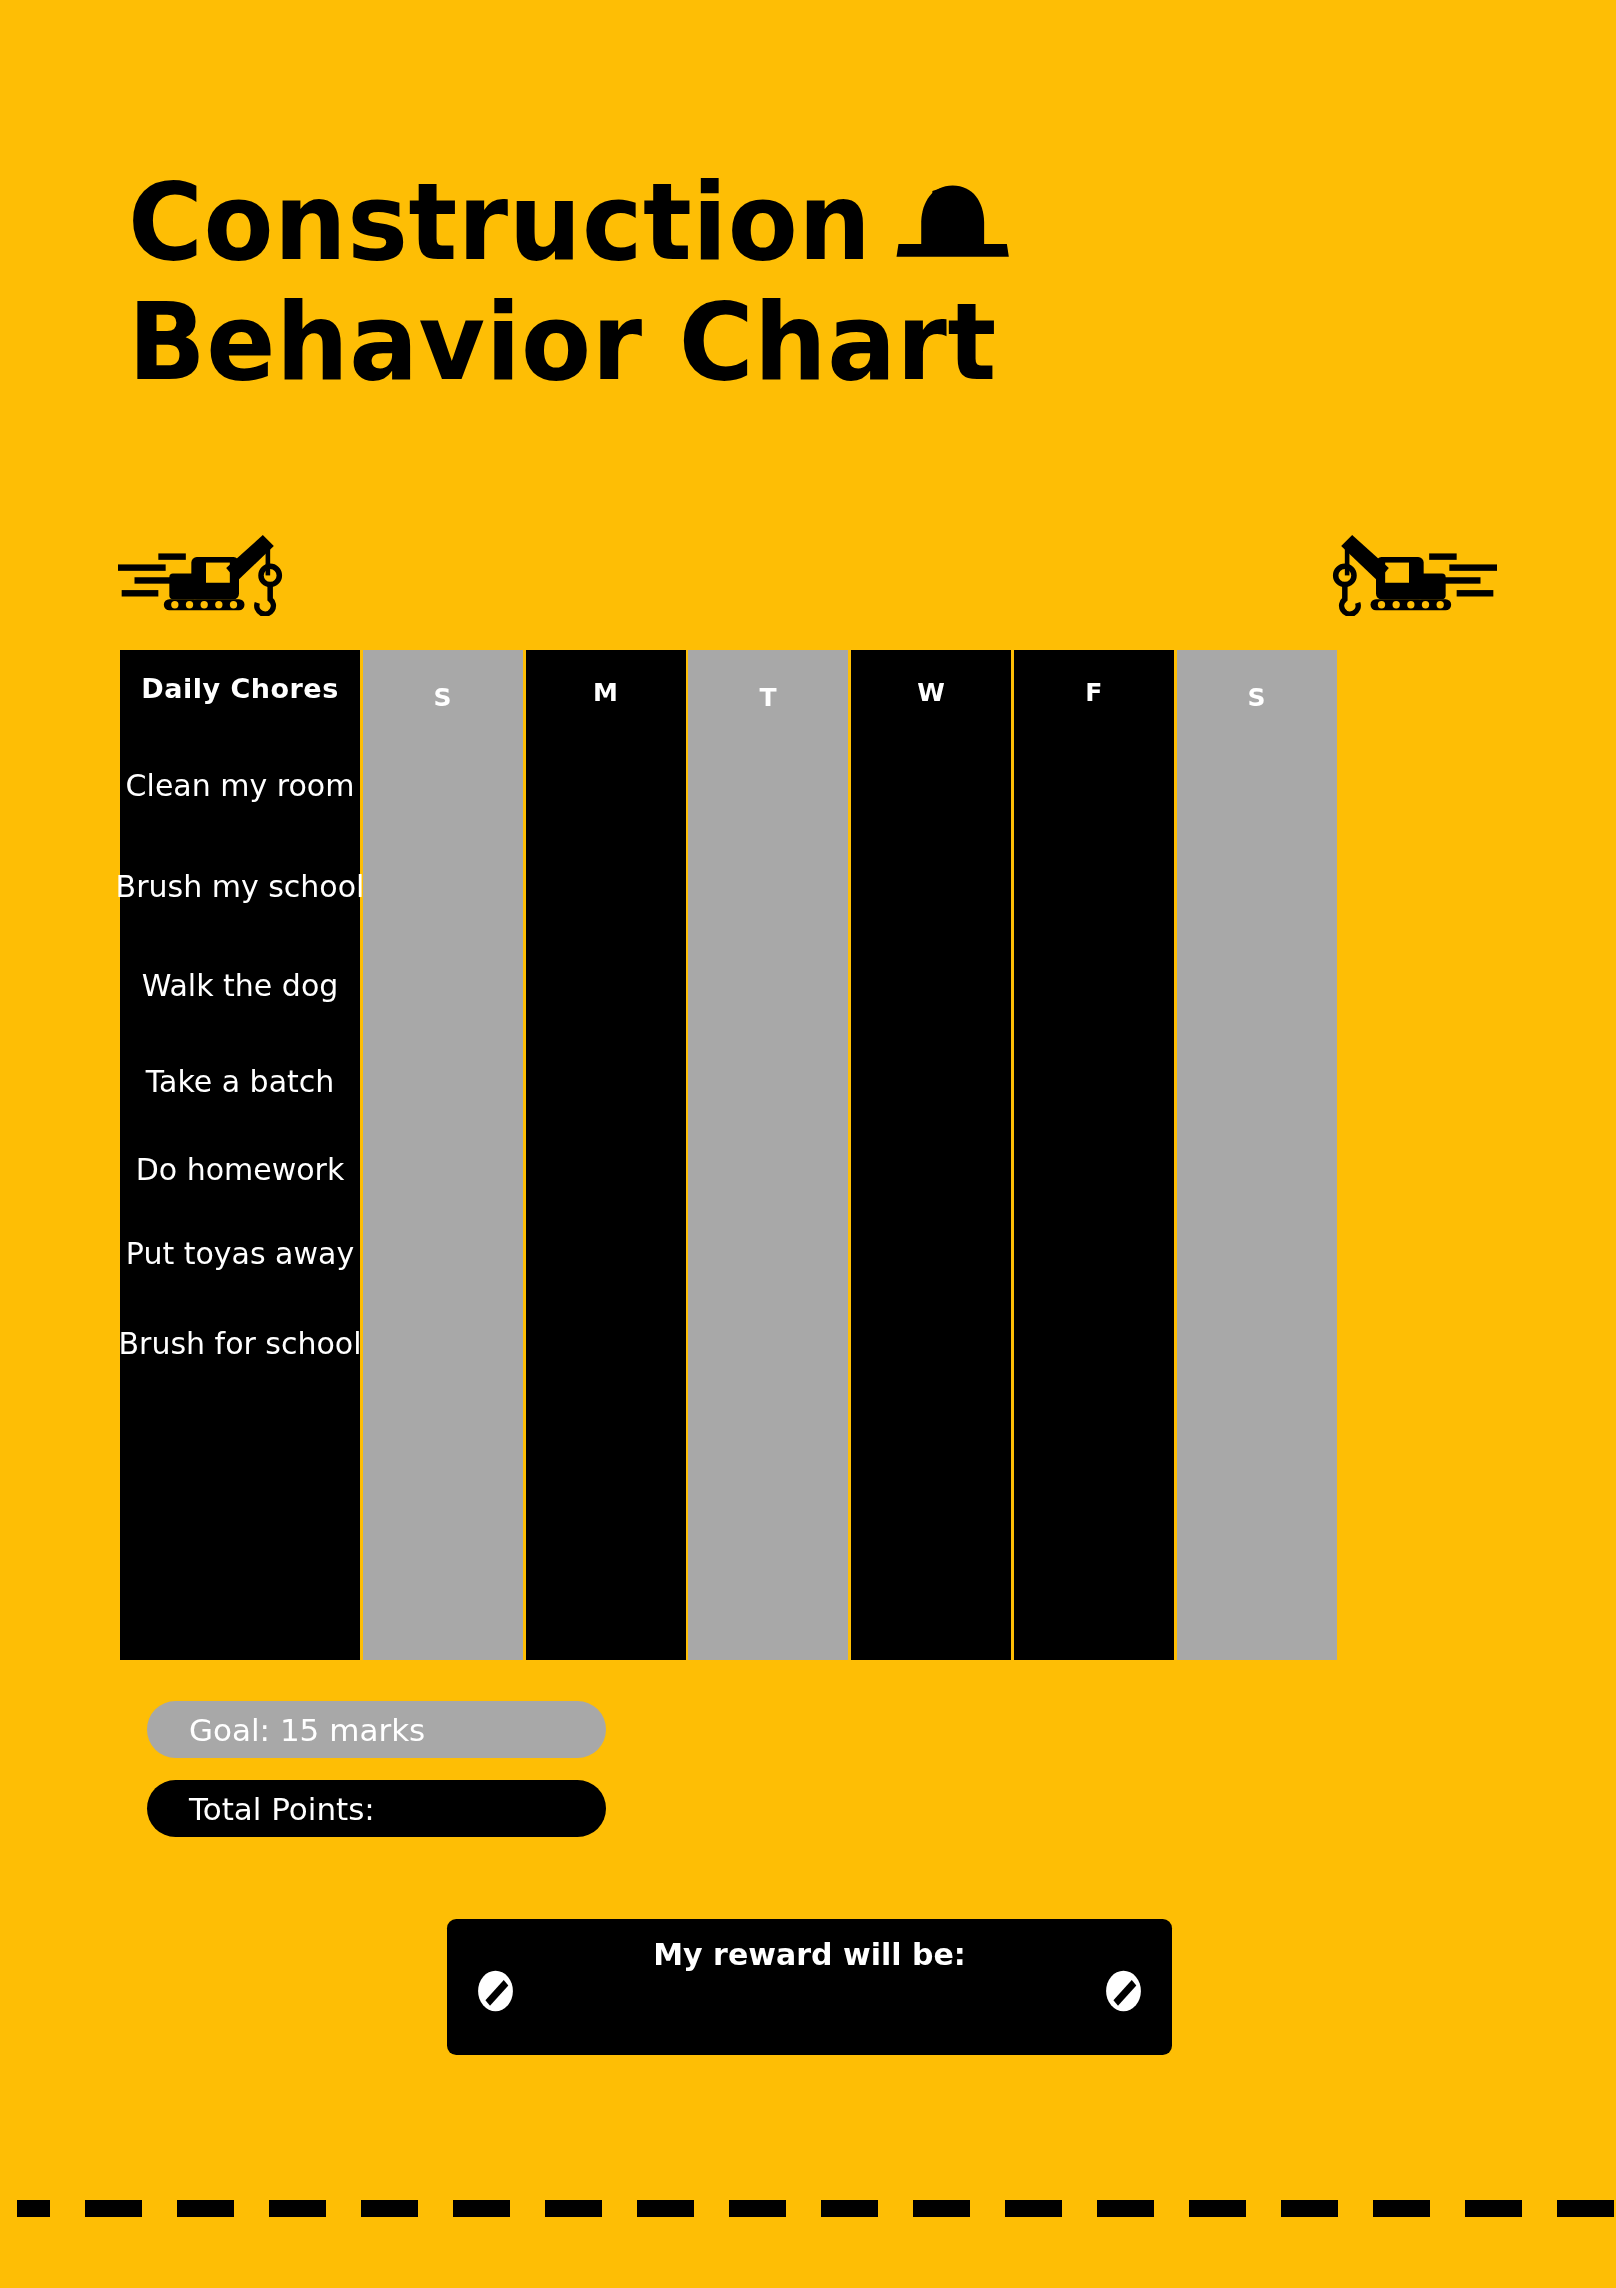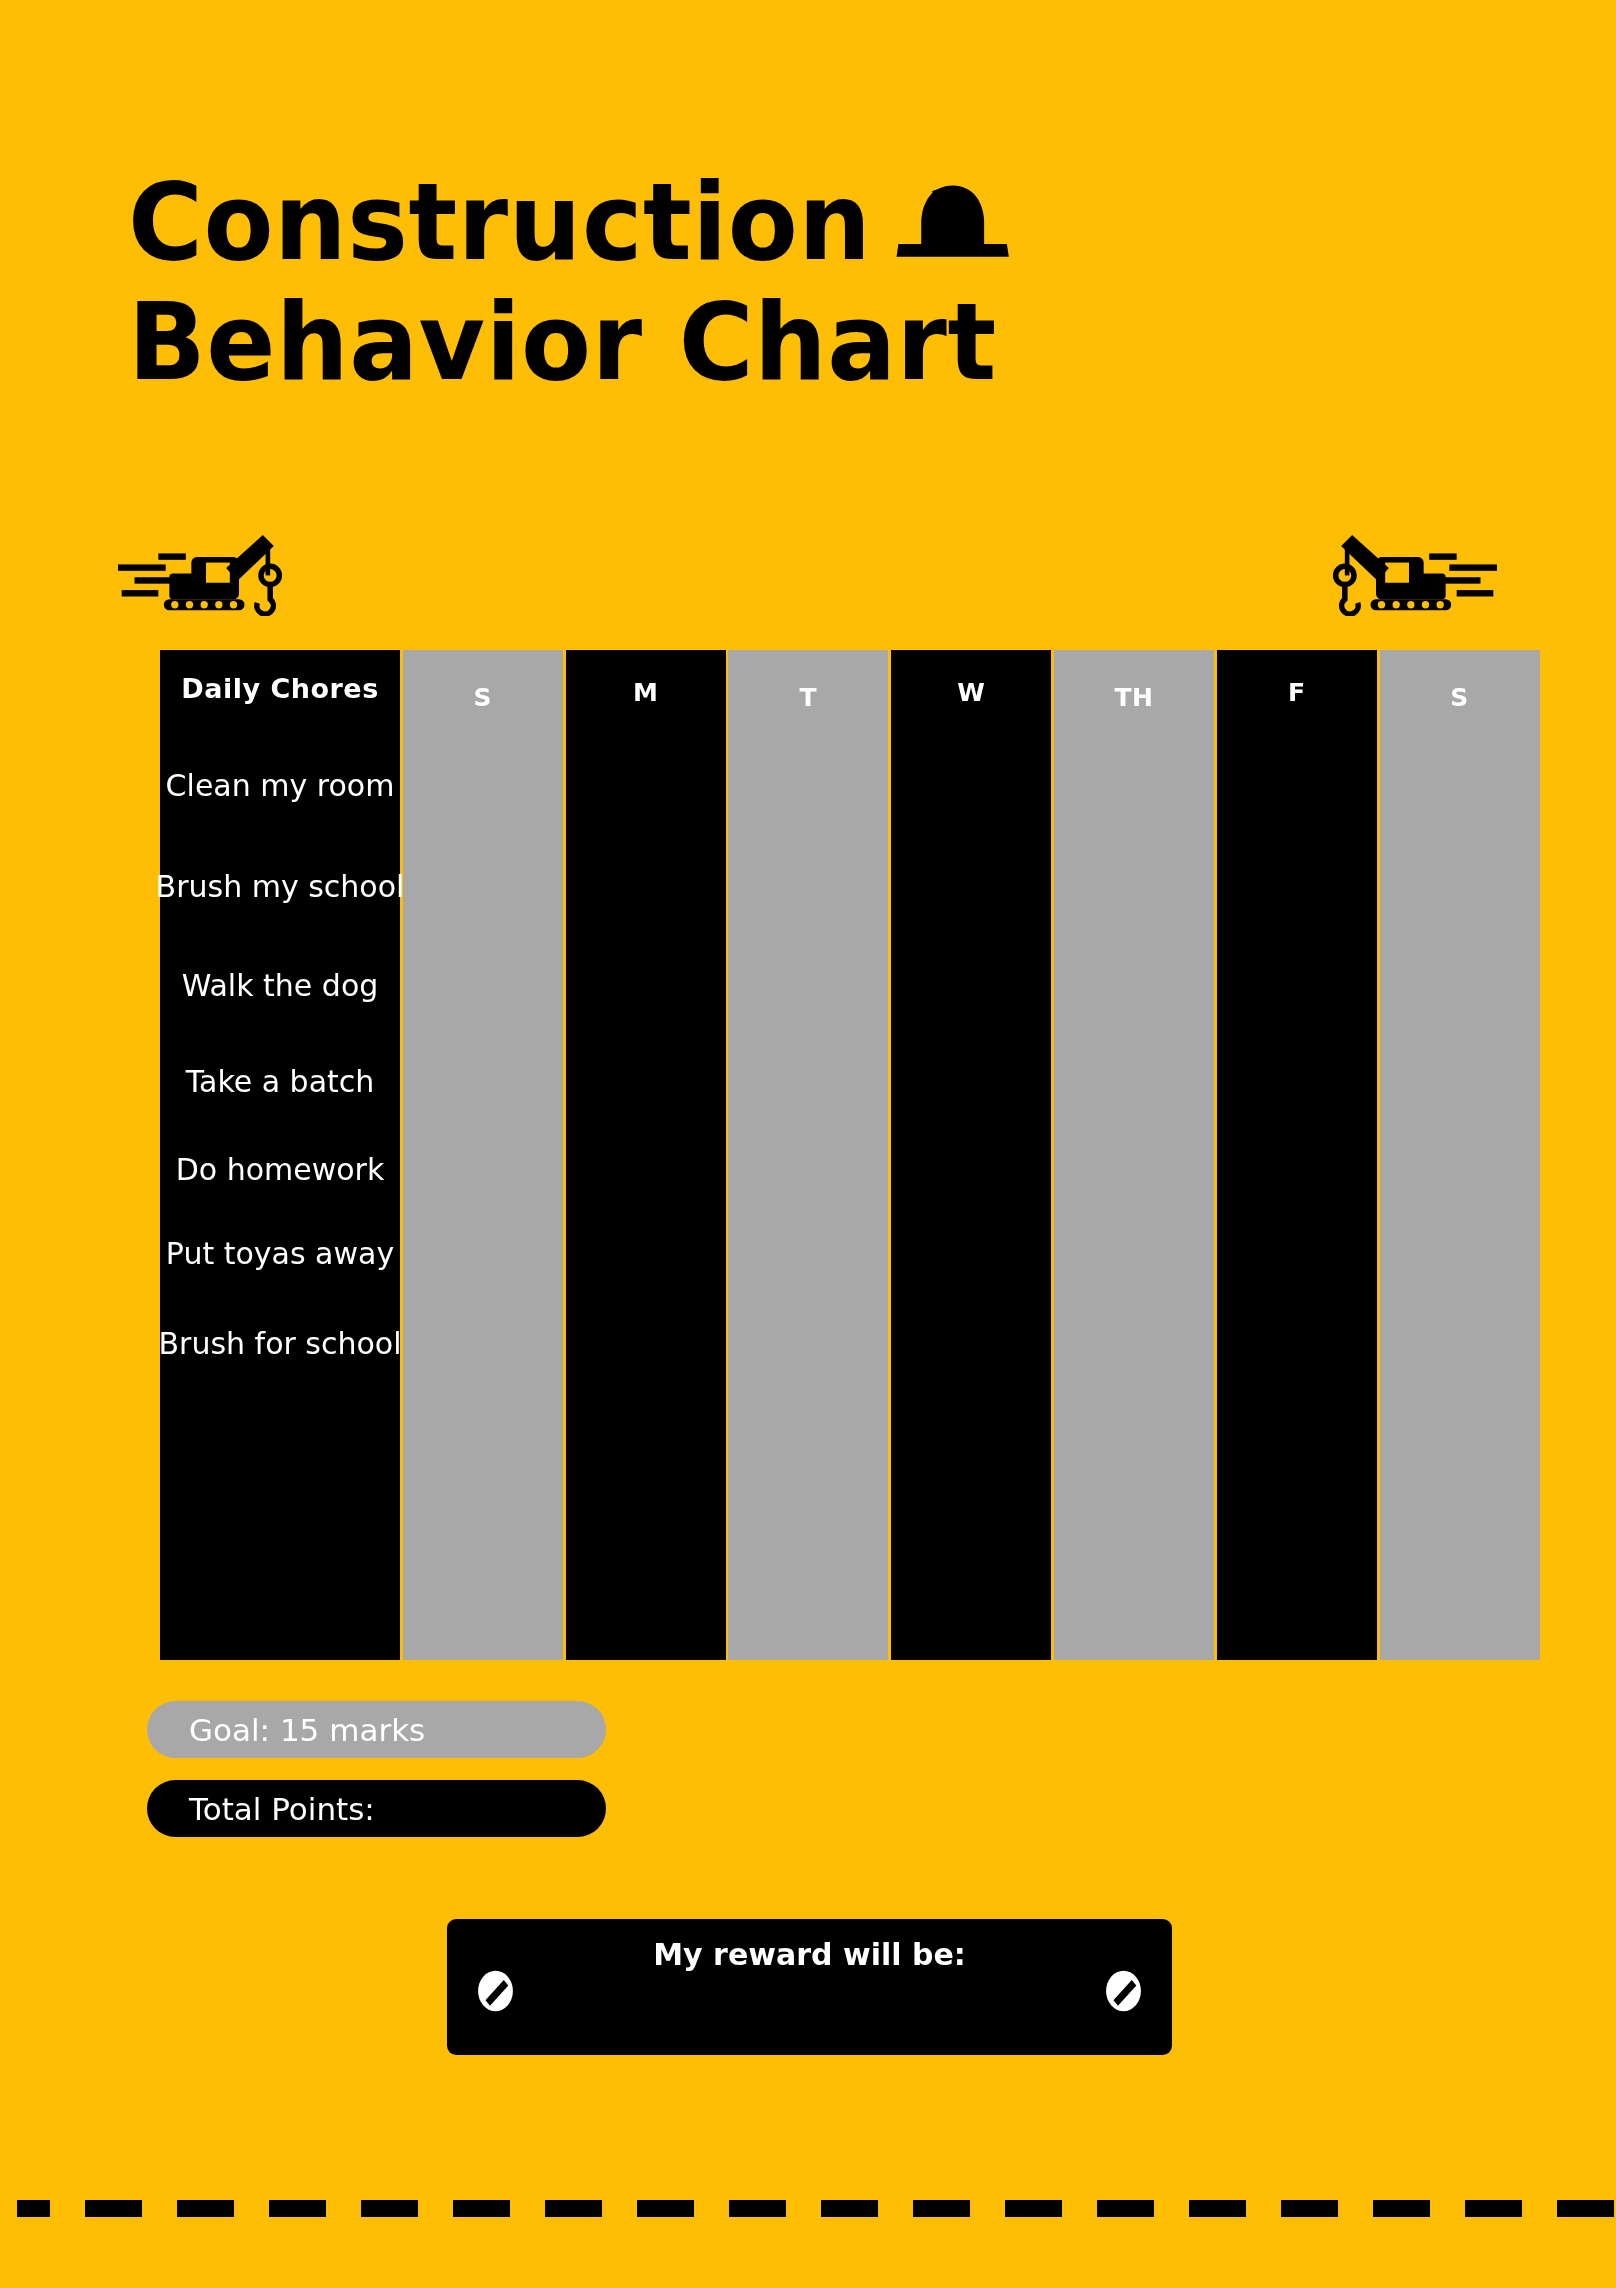--- a/index.html
+++ b/index.html
@@ -58,21 +58,20 @@
 
   
   #chart-table {
     position: absolute;
     left: 120px;
     top: 650px;
     width: 1381px;
     height: 1010px;
     display: flex;
     gap: 2.8px;
-    margin-left: 40px;
   }
   .col {
     display: flex;
     flex-direction: column;
     position: relative;
   }
   .col.chores  { width: 240px; background: #000000; }
   .col.day     { width: 160px; }
   .col.dark    { background: #000000; }
   .col.light   { background: #A8A8A8; }
@@ -295,23 +294,20 @@
   </div>
 
   <div class="col day light">
     <div class="col-head">T</div>
   </div>
 
   <div class="col day dark">
     <div class="col-head">W</div>
   </div>
 
-  <div class="col day light">
-    <div class="col-head">TH</div>
-  </div>
 
   <div class="col day dark">
     <div class="col-head">F</div>
   </div>
 
   <div class="col day light">
     <div class="col-head">S</div>
   </div>
 
 </div>

